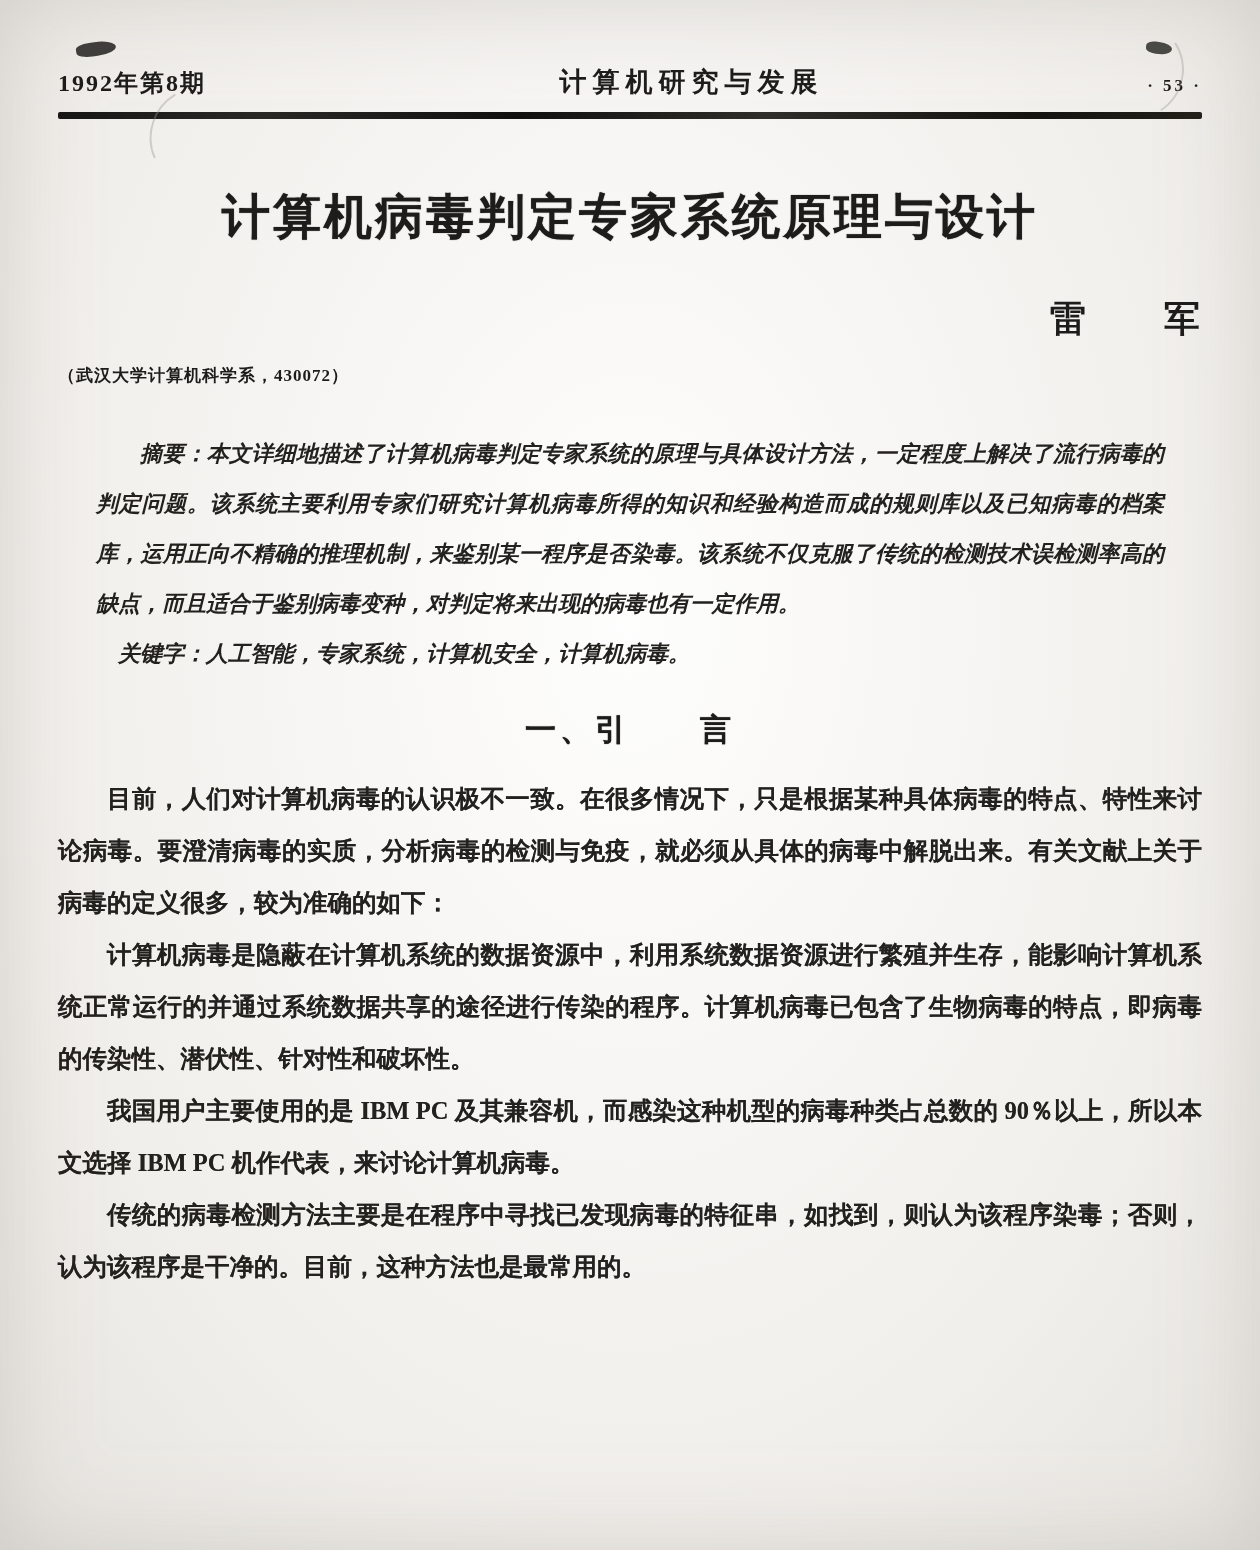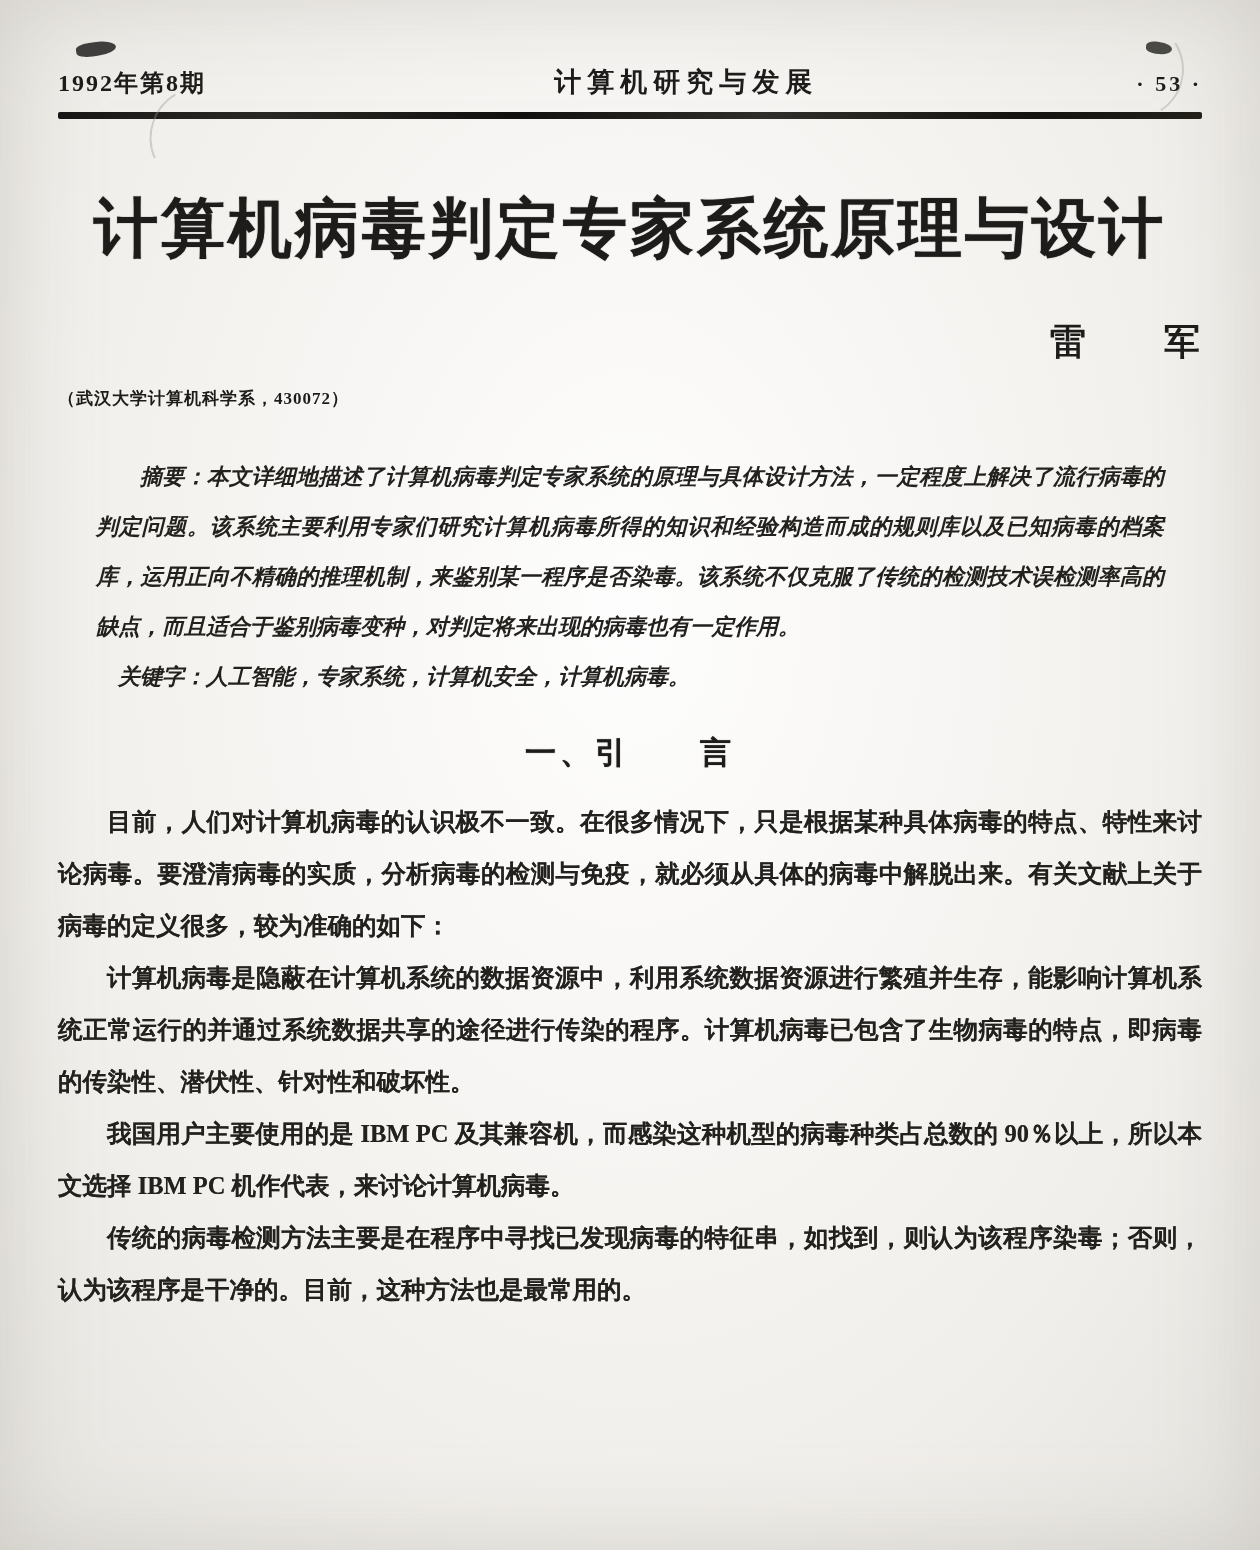--- a/index.html
+++ b/index.html
@@ -28,29 +28,29 @@
   .arc.a1{left:150px;top:88px;width:80px;height:90px;border-color:transparent transparent transparent rgba(150,146,138,.38);transform:rotate(18deg);}
   .arc.a2{left:1085px;top:20px;width:95px;height:95px;border-color:transparent rgba(150,146,138,.35) transparent transparent;transform:rotate(12deg);}
 
   .hdr{
     display:flex;justify-content:space-between;align-items:baseline;
     padding-top:54px;
     font-weight:700;
   }
   .hdr .issue{font-size:24px;letter-spacing:2px;}
   .hdr .journal{font-size:27px;letter-spacing:6px;margin-left:30px;}
-  .hdr .pageno{font-size:22px;letter-spacing:3px;text-align:right;}
+  .hdr .pageno{font-size:17px;letter-spacing:3px;text-align:right;}
   .rule{
     margin-top:12px;height:7px;
     background:linear-gradient(90deg,#171614 0%,#2a2825 18%,#11100e 40%,#302e2a 62%,#14130f 85%,#222019 100%);
     border-radius:2px;
   }
   .title{
     margin-top:66px;text-align:center;
-    font-size:64px;font-weight:800;letter-spacing:3px;
+    font-size:48px;font-weight:800;letter-spacing:3px;
     text-shadow:0 0 1px rgba(0,0,0,.75);
   }
   .author{
     margin-top:46px;text-align:right;
     font-size:36px;font-weight:800;letter-spacing:2px;
   }
   .affil{
     margin-top:20px;text-align:left;
     font-size:17px;font-weight:700;letter-spacing:1px;
   }

